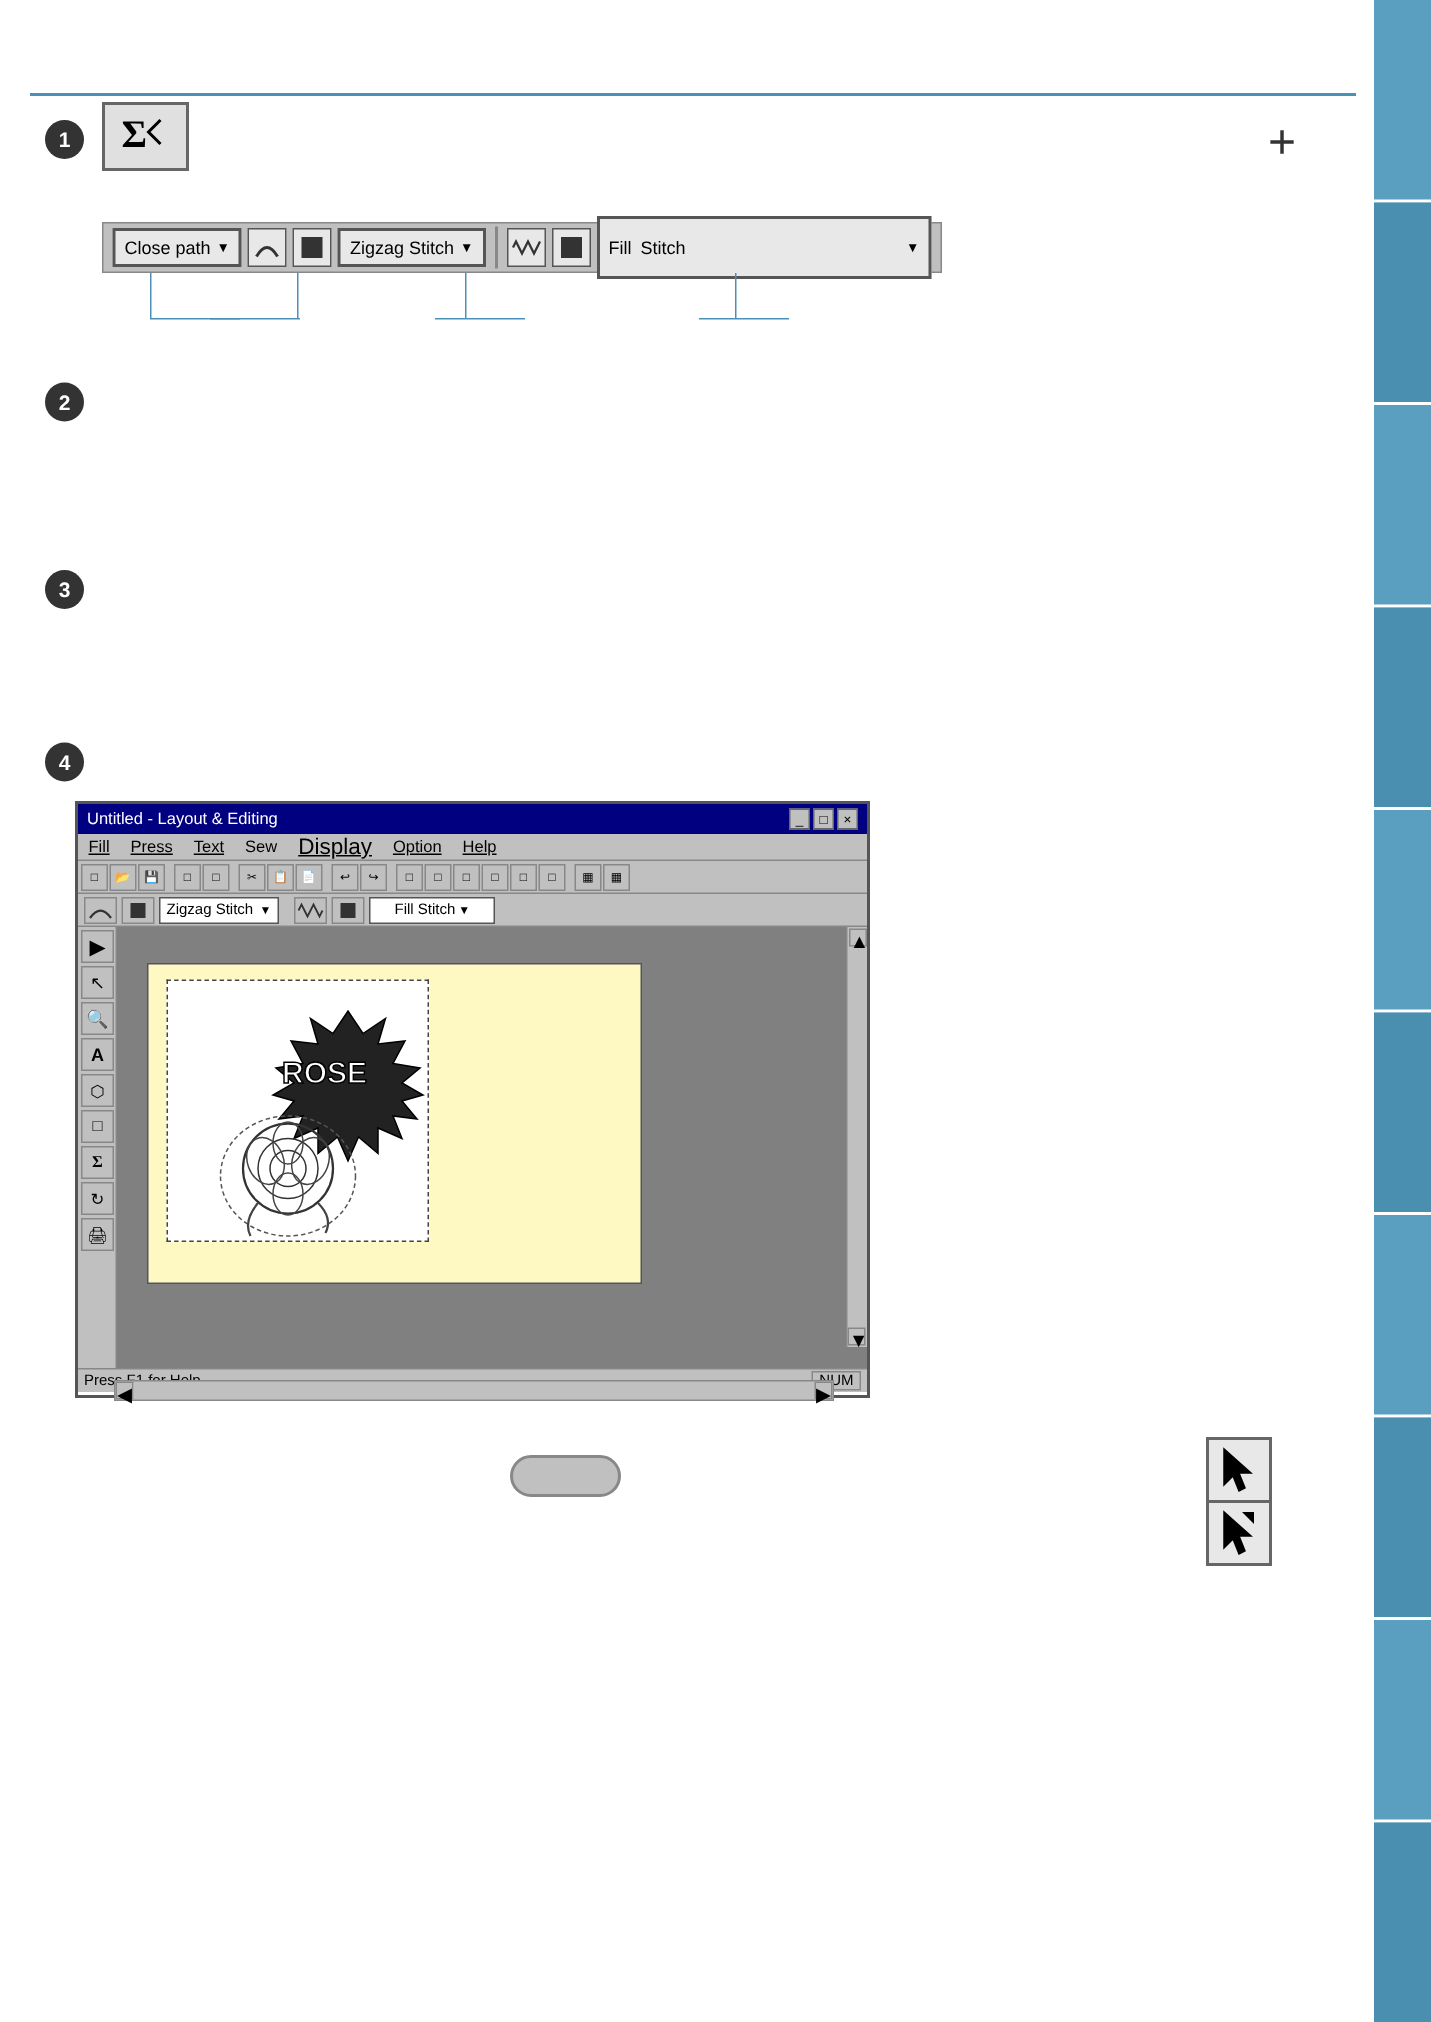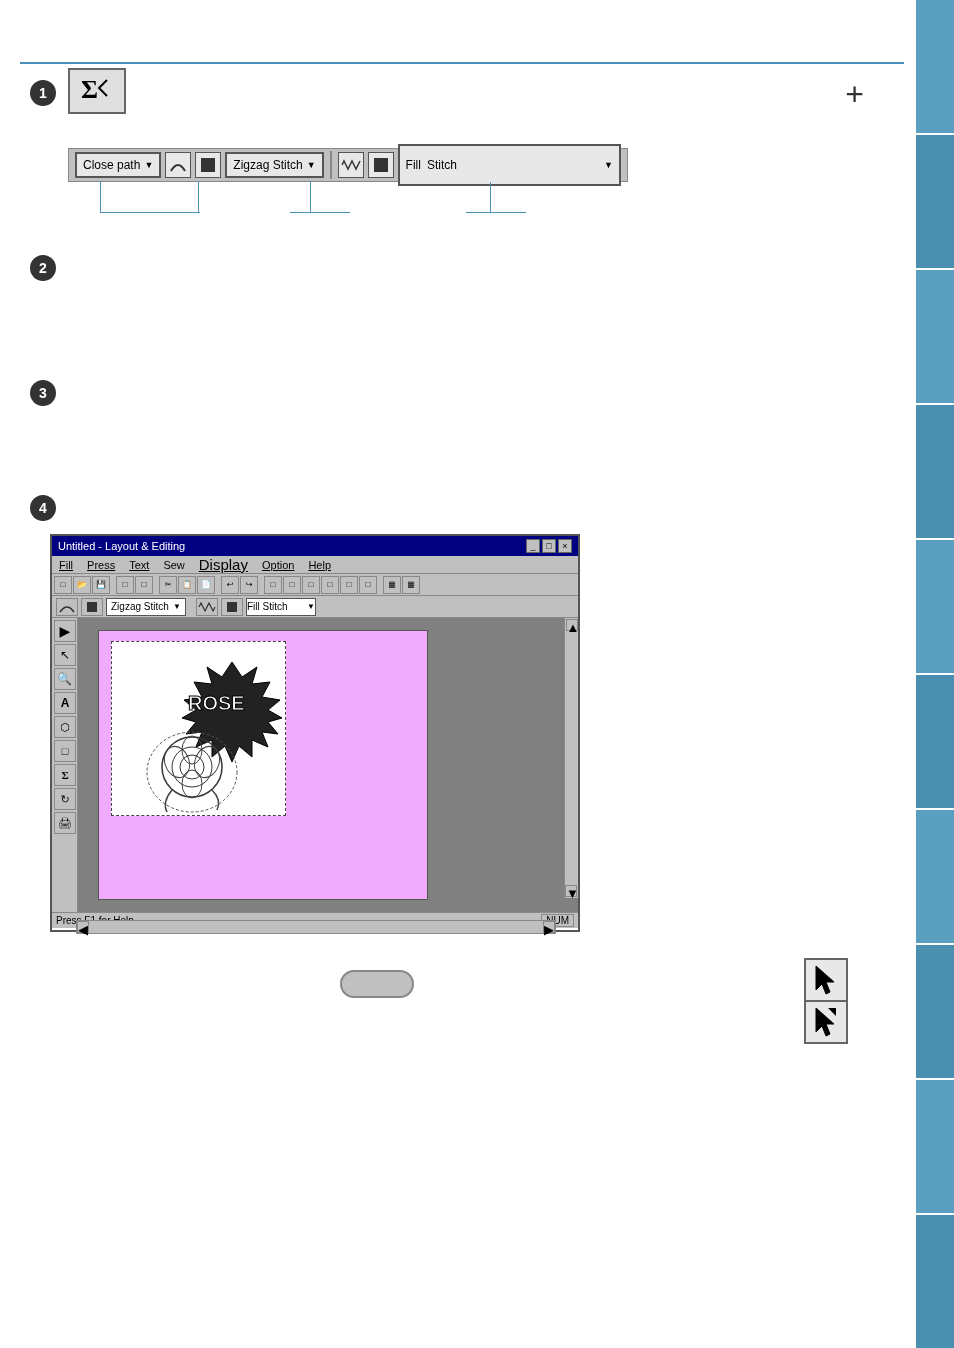--- a/index.html
+++ b/index.html
@@ -190,21 +190,21 @@
     <div style="width:22px;height:18px;background:#c0c0c0;border:1px solid #888;display:flex;align-items:center;justify-content:center;cursor:pointer;">
       <svg width="18" height="14" viewBox="0 0 18 14">
         <path d="M1 7 L3 3 L5 7 L7 11 L9 7 L11 3 L13 7 L15 11 L17 7" stroke="#333" stroke-width="1.2" fill="none"></path>
       </svg>
     </div>
 
     <div style="width:22px;height:18px;background:#c0c0c0;border:1px solid #888;display:flex;align-items:center;justify-content:center;cursor:pointer;">
       <div style="width:10px;height:10px;background:#333;"></div>
     </div>
 
-    <div style="height:18px;background:#ffffff;border:1px solid #555;display:flex;align-items:center;padding:0 0;font-size:10px;gap:2px;cursor:pointer;min-width:70px;">
+    <div style="height:18px;background:#ffffff;border:1px solid #555;display:flex;align-items:center;padding:0 16px;font-size:10px;gap:2px;cursor:pointer;min-width:70px;">
       <span style="font-size:10px;">Fill Stitch</span>
       <span style="font-size:8px; margin-left:auto;">▼</span>
     </div>
   </div>
 
   <div style="display:flex; height:calc(100% - 100px);">
 
     <div style="width:26px; background:#c0c0c0; border-right:1px solid #888; display:flex; flex-direction:column; padding:2px; gap:2px;">
       <div style="width:22px;height:22px;background:#c0c0c0;border:1px solid #888;display:flex;align-items:center;justify-content:center;font-size:14px;cursor:pointer;">▶</div>
       <div style="width:22px;height:22px;background:#c0c0c0;border:1px solid #888;display:flex;align-items:center;justify-content:center;font-size:12px;cursor:pointer;">↖</div>
@@ -212,21 +212,21 @@
       <div style="width:22px;height:22px;background:#c0c0c0;border:1px solid #888;display:flex;align-items:center;justify-content:center;font-size:12px;cursor:pointer;font-weight:bold;">A</div>
       <div style="width:22px;height:22px;background:#c0c0c0;border:1px solid #888;display:flex;align-items:center;justify-content:center;font-size:11px;cursor:pointer;">⬡</div>
       <div style="width:22px;height:22px;background:#c0c0c0;border:1px solid #888;display:flex;align-items:center;justify-content:center;font-size:11px;cursor:pointer;">□</div>
       <div style="width:22px;height:22px;background:#c0c0c0;border:1px solid #888;display:flex;align-items:center;justify-content:center;font-size:11px;cursor:pointer;font-weight:bold;font-family:serif;">Σ</div>
       <div style="width:22px;height:22px;background:#c0c0c0;border:1px solid #888;display:flex;align-items:center;justify-content:center;font-size:11px;cursor:pointer;">↻</div>
       <div style="width:22px;height:22px;background:#c0c0c0;border:1px solid #888;display:flex;align-items:center;justify-content:center;font-size:11px;cursor:pointer;">🖨</div>
     </div>
 
     <div style="flex:1; background:#808080; position:relative; overflow:hidden;">
 
-      <div style="position:absolute; top:12px; left:20px; width:330px; height:270px; background:#f0abfc; border:1px solid #555;">
+      <div style="position:absolute; top:24px; left:20px; width:330px; height:214px; background:#fef9c3; border:1px solid #555;">
 
         <div style="position:absolute; top:10px; left:12px; width:175px; height:175px; background:#ffffff; border:1px dashed #444;">
 
           <svg width="175" height="175" viewBox="0 0 175 175" style="display:block;">
 
             <polygon points="120,20 130,35 145,25 140,42 158,40 150,55 168,58 156,68 170,76 156,80 166,92 150,90 156,105 140,98 140,115 127,104 120,120 113,104 100,115 100,98 84,105 90,90 74,92 84,80 70,76 84,68 72,58 90,55 82,40 100,42 95,25 110,35" fill="#222" stroke="#000" stroke-width="1"></polygon>
 
             <text x="76" y="68" font-family="Arial Black, sans-serif" font-size="20" font-weight="900" fill="#fff" stroke="#000" stroke-width="1">ROSE</text>
 
             <ellipse cx="80" cy="130" rx="45" ry="40" fill="none" stroke="#555" stroke-width="1" stroke-dasharray="3,2"></ellipse>

